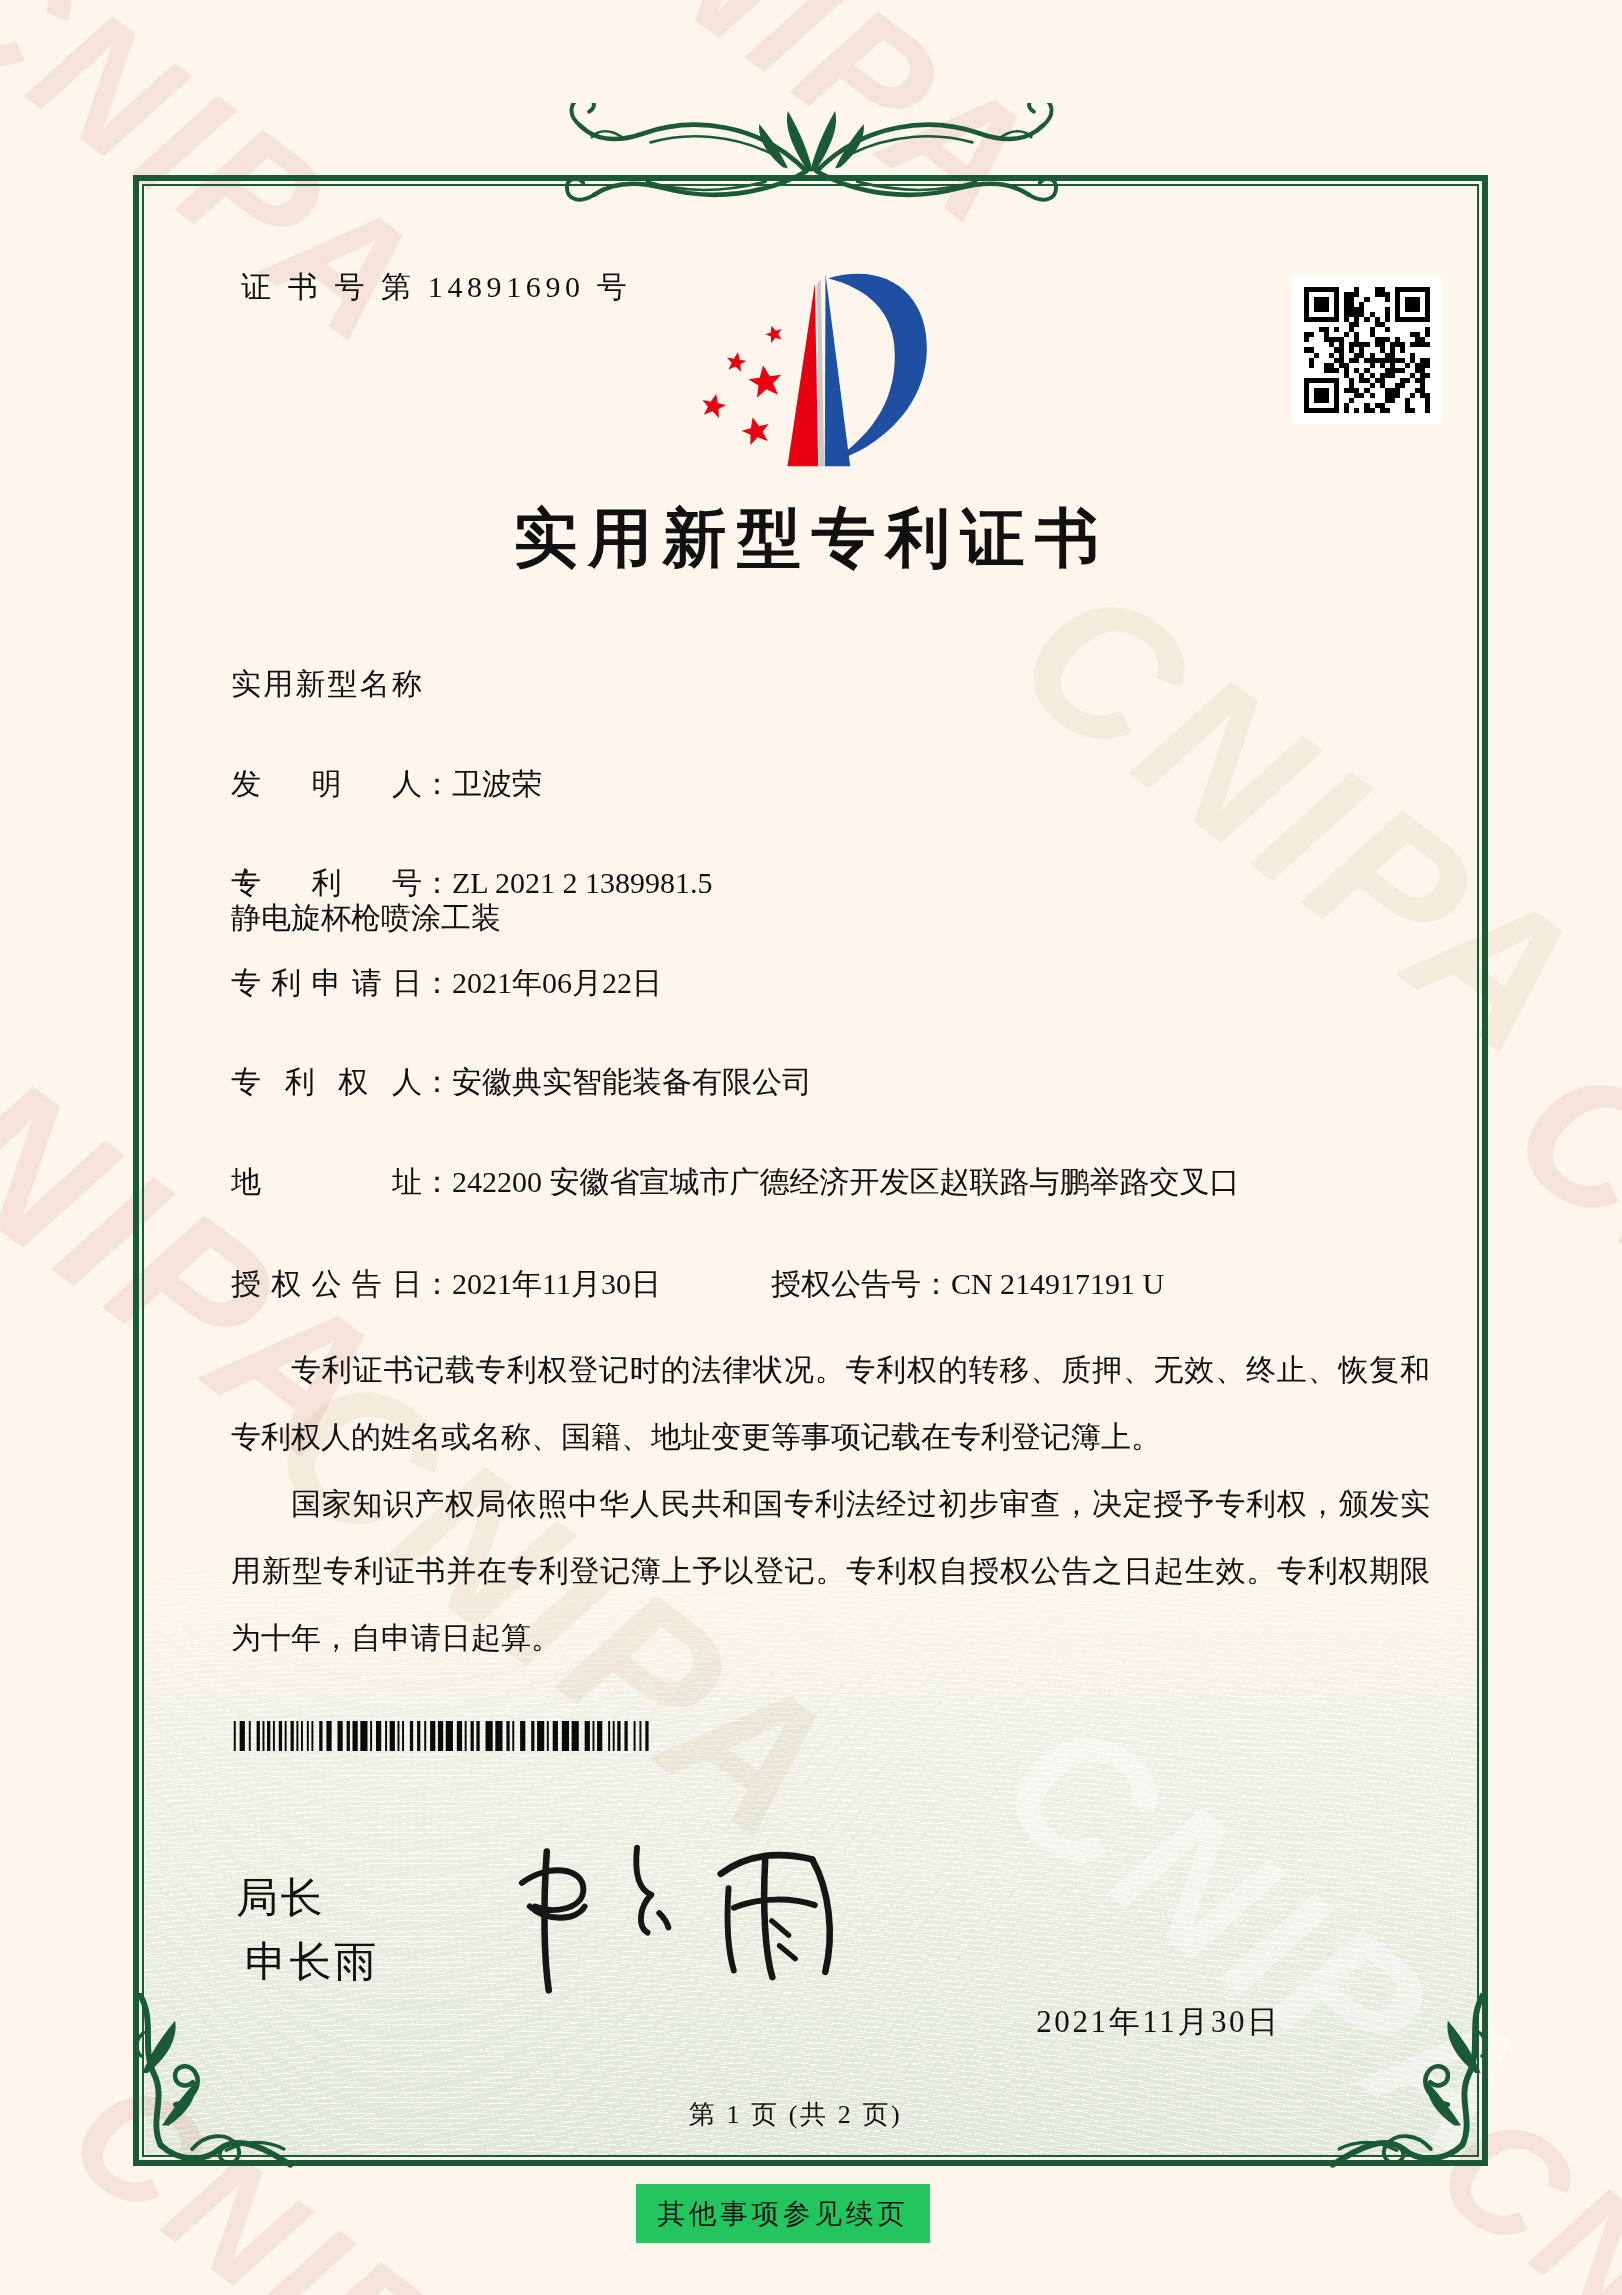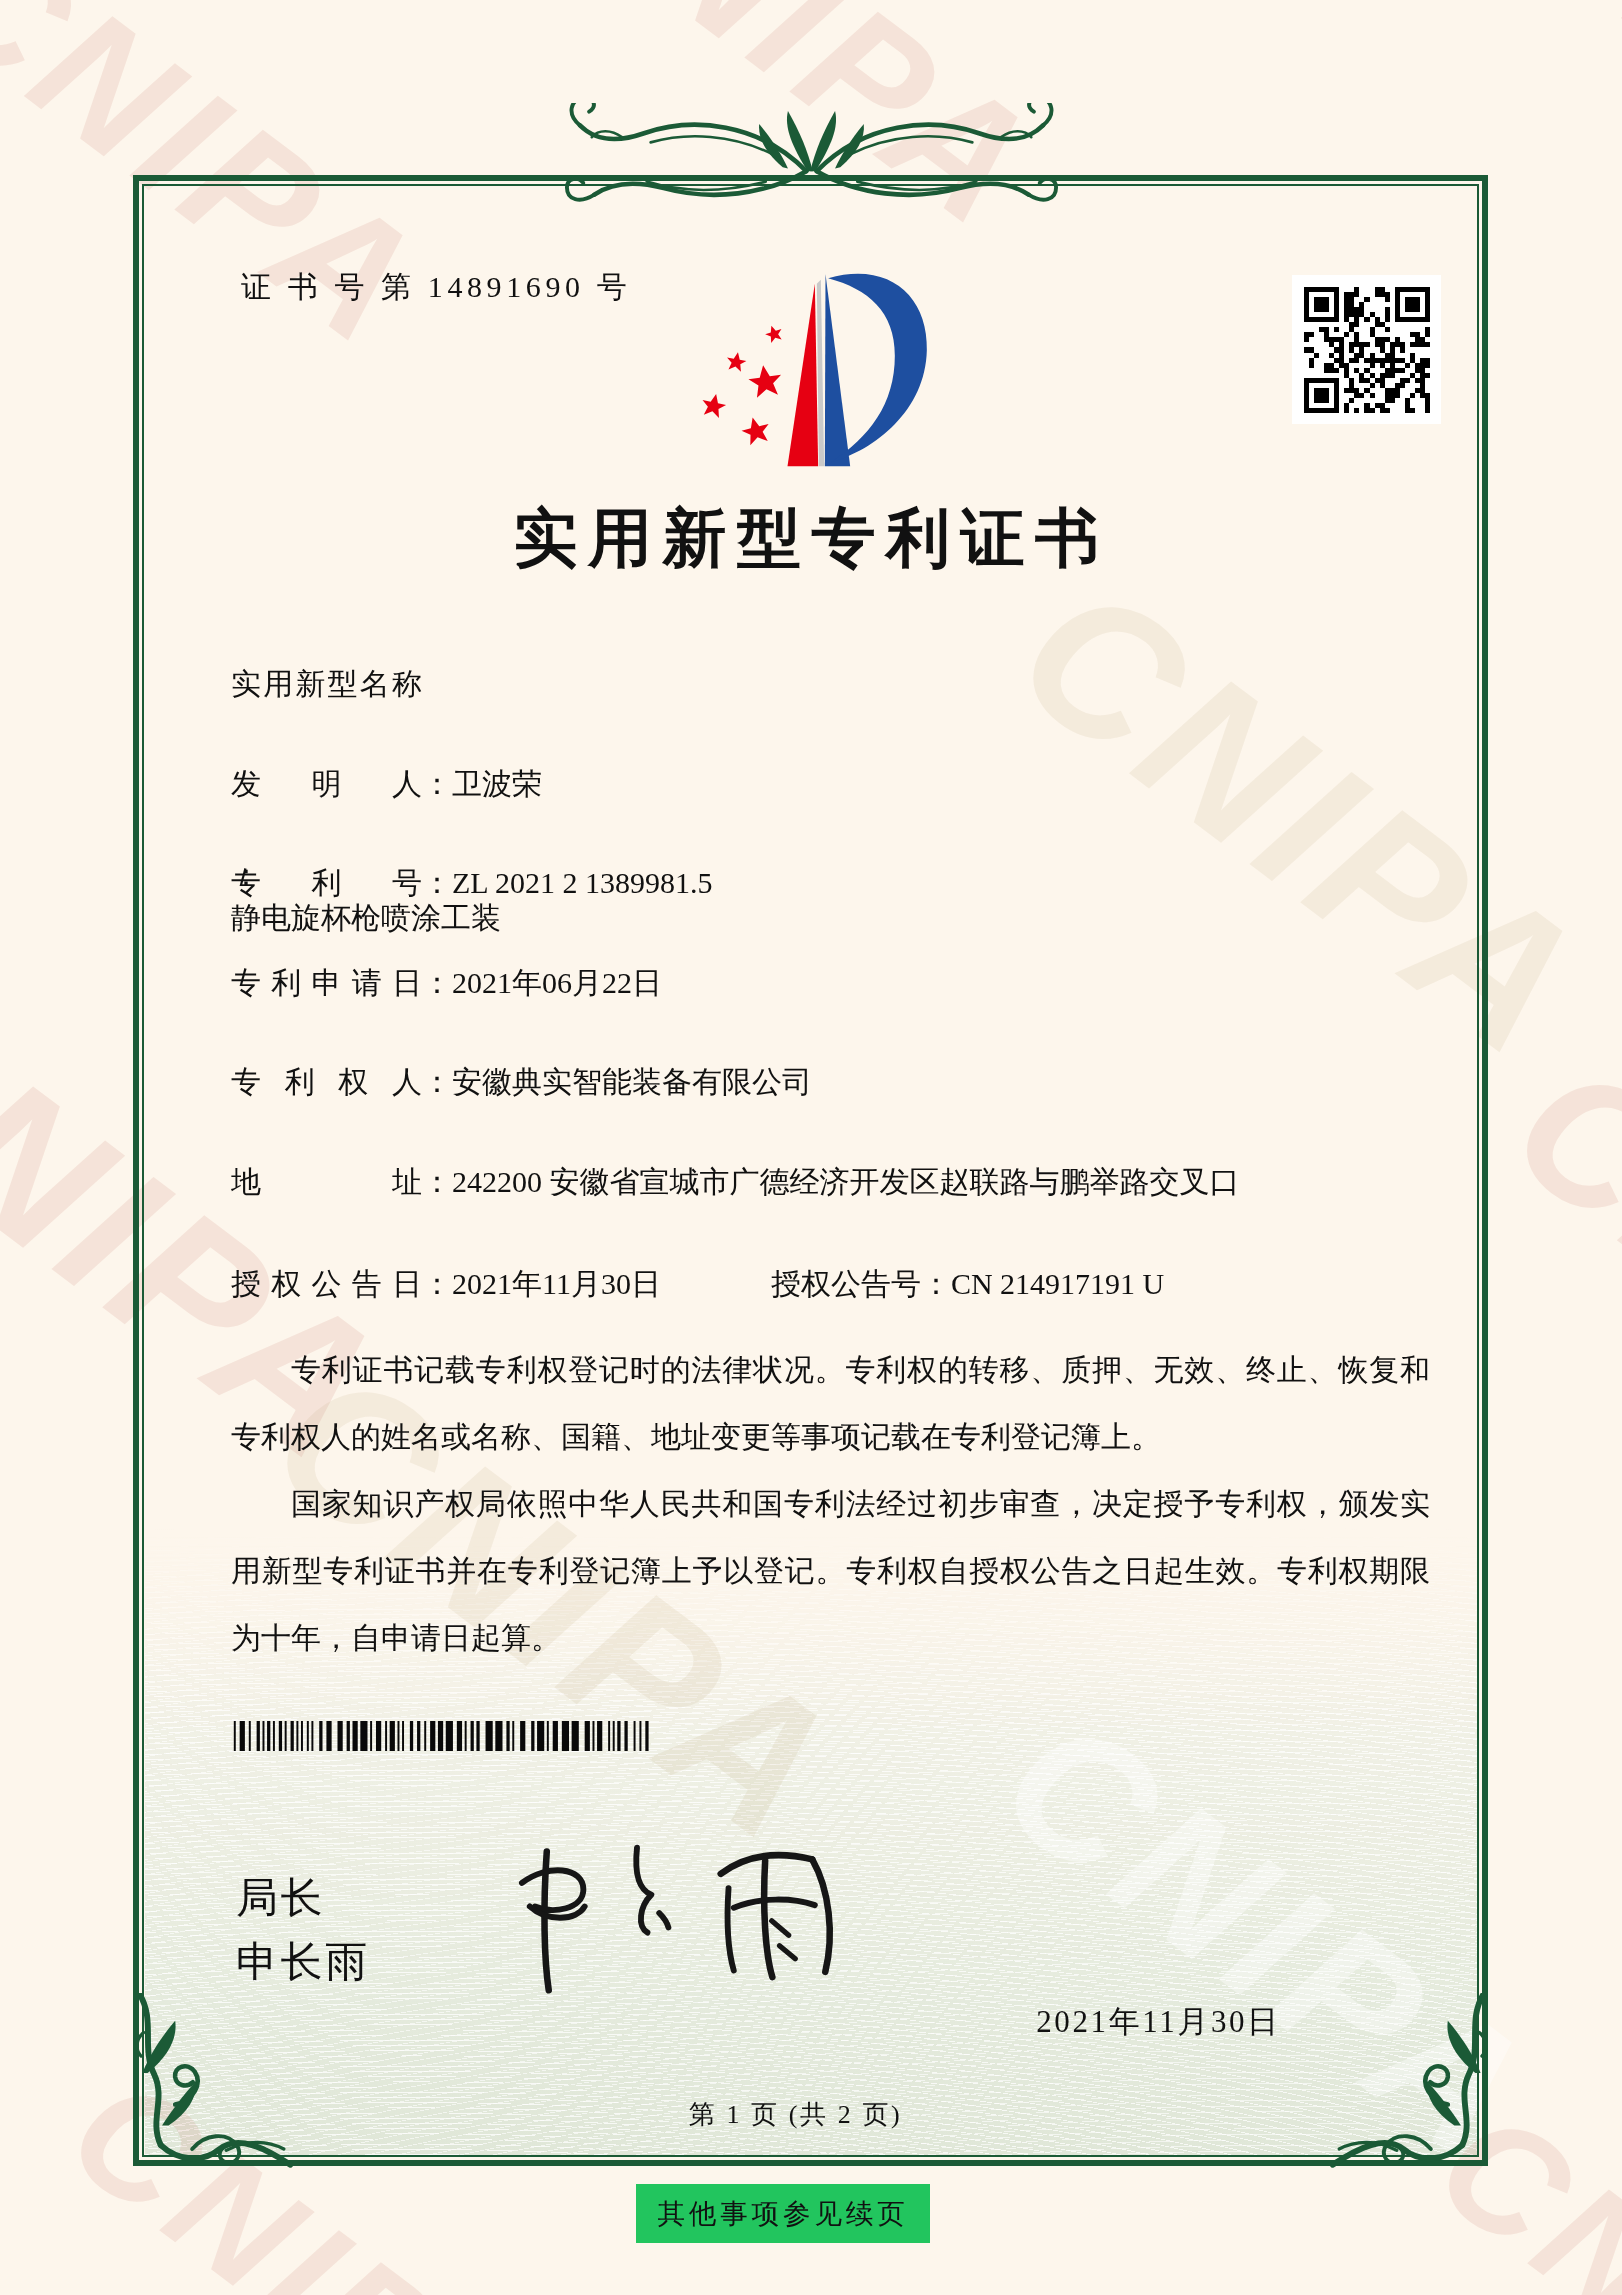--- a/index.html
+++ b/index.html
@@ -574,21 +574,21 @@
       <rect x="574" y="0" width="3" height="46" fill="#090909"></rect>
       <rect x="581" y="0" width="3" height="46" fill="#090909"></rect>
       <rect x="588" y="0" width="5" height="46" fill="#090909"></rect>
       <rect x="599" y="0" width="5" height="46" fill="#090909"></rect>
       <rect x="613" y="0" width="3" height="46" fill="#090909"></rect>
       <rect x="622" y="0" width="3" height="46" fill="#090909"></rect>
       <rect x="631" y="0" width="5" height="46" fill="#090909"></rect>
     </svg>
 
   <div class="signer" style="top:1870px;">局长</div>
-  <div class="signer" style="top:1934px;">申长雨</div>
+  <div class="signer" style="top:1934px;margin-left:9px;">申长雨</div>
 
   <svg class="signature" width="374" height="168" viewBox="0 0 572 256" fill="none" stroke="#161616" stroke-linecap="round" stroke-linejoin="round">
     <path d="M96,34 C90,120 92,200 99,246" stroke-width="10"></path>
     <path d="M58,82 C98,52 152,58 152,92 C152,122 106,130 78,118" stroke-width="9"></path>
     <path d="M70,118 C96,142 142,140 154,118" stroke-width="9"></path>
     <path d="M234,28 C230,66 236,92 256,100 C238,118 234,148 250,158" stroke-width="9"></path>
     <path d="M268,128 c8,8 12,14 14,22" stroke-width="9"></path>
     <path d="M362,68 C402,38 452,34 502,46" stroke-width="10"></path>
     <path d="M430,48 C426,118 430,190 441,226" stroke-width="10"></path>
     <path d="M374,90 C370,150 375,192 382,216" stroke-width="9"></path>

